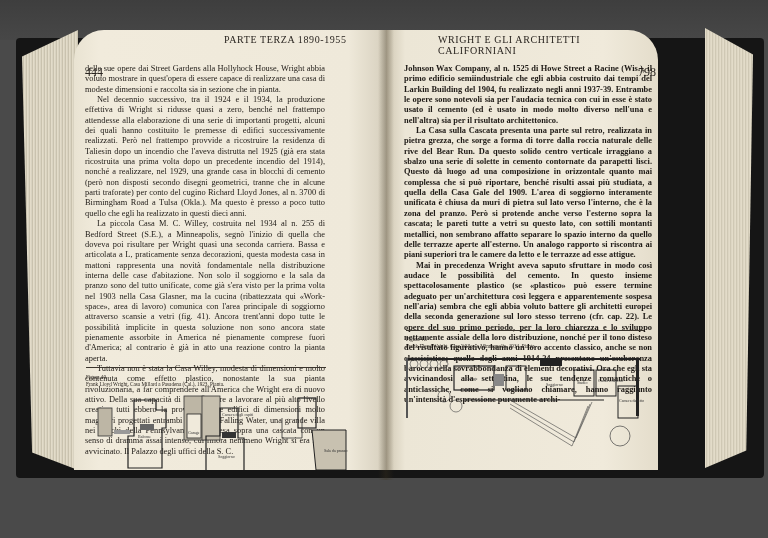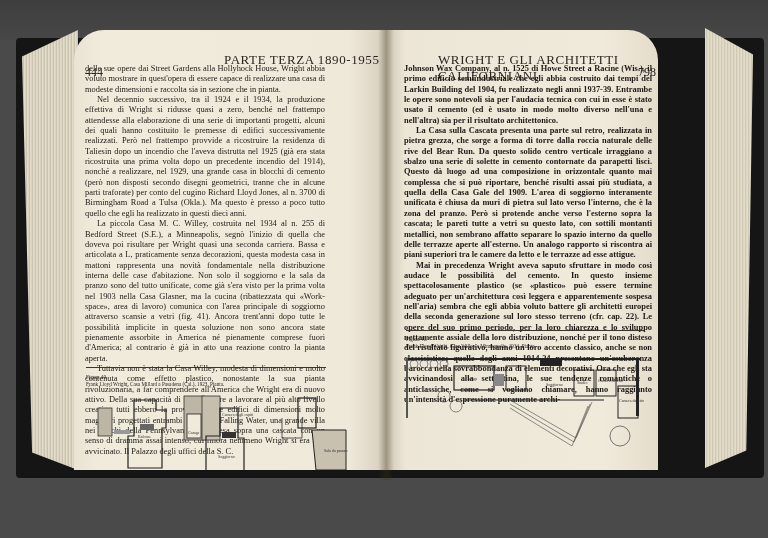--- a/index.html
+++ b/index.html
@@ -11,21 +11,21 @@
     clip-path:polygon(0 6%,100% 0,100% 100%,18% 96%);}
   .edge-right{position:absolute;left:705px;top:28px;width:48px;height:440px;
     background:repeating-linear-gradient(90deg,#e3dcc9 0 1px,#cfc8b4 1px 2px,#ddd6c3 2px 3px);
     clip-path:polygon(0 0,100% 6%,86% 96%,0 100%);}
   .page{position:absolute;top:30px;height:440px;background:#efe9da;overflow:hidden;}
   .page-left{left:74px;width:312px;border-radius:30px 0 0 0;
     background:linear-gradient(90deg,#e9e3d2 0%,#f1ebdc 8%,#efe9da 88%,#d6cfbd 100%);}
   .page-right{left:386px;width:272px;border-radius:0 30px 0 0;
     background:linear-gradient(90deg,#cfc7b3 0%,#ece6d6 7%,#f0eadb 80%,#e4ddcb 100%);}
   .gutter{position:absolute;left:378px;top:30px;width:16px;height:450px;background:linear-gradient(90deg,rgba(0,0,0,0) 0%,rgba(60,50,30,.35) 50%,rgba(0,0,0,0) 100%);}
-  .running-head{position:absolute;top:22px;font-size:13px;letter-spacing:.6px;color:#2a2520;font-variant:small-caps;}
+  .running-head{position:absolute;top:4px;font-size:10px;letter-spacing:.6px;color:#2a2520;font-variant:small-caps;}
   .page-num{position:absolute;top:21px;font-size:12px;color:#2a2520;margin-top:14px;}
   .text-block{position:absolute;font-size:8.4px;line-height:10.35px;color:#1e1a16;text-align:justify;}
   .text-block p{margin:0;text-indent:0;}
   .text-block p.ind{text-indent:12px;}
   .rule{position:absolute;height:1px;background:#3a342c;}
   .cap{position:absolute;font-size:5.2px;line-height:7px;color:#2a2520;}
   .margin-note{position:absolute;font-size:5px;color:#3a342c;font-style:italic;}
   .plan{position:absolute;}
   .plan svg{display:block;}
   .plan-label{font-family:"Liberation Serif",serif;font-size:4px;fill:#333;}

